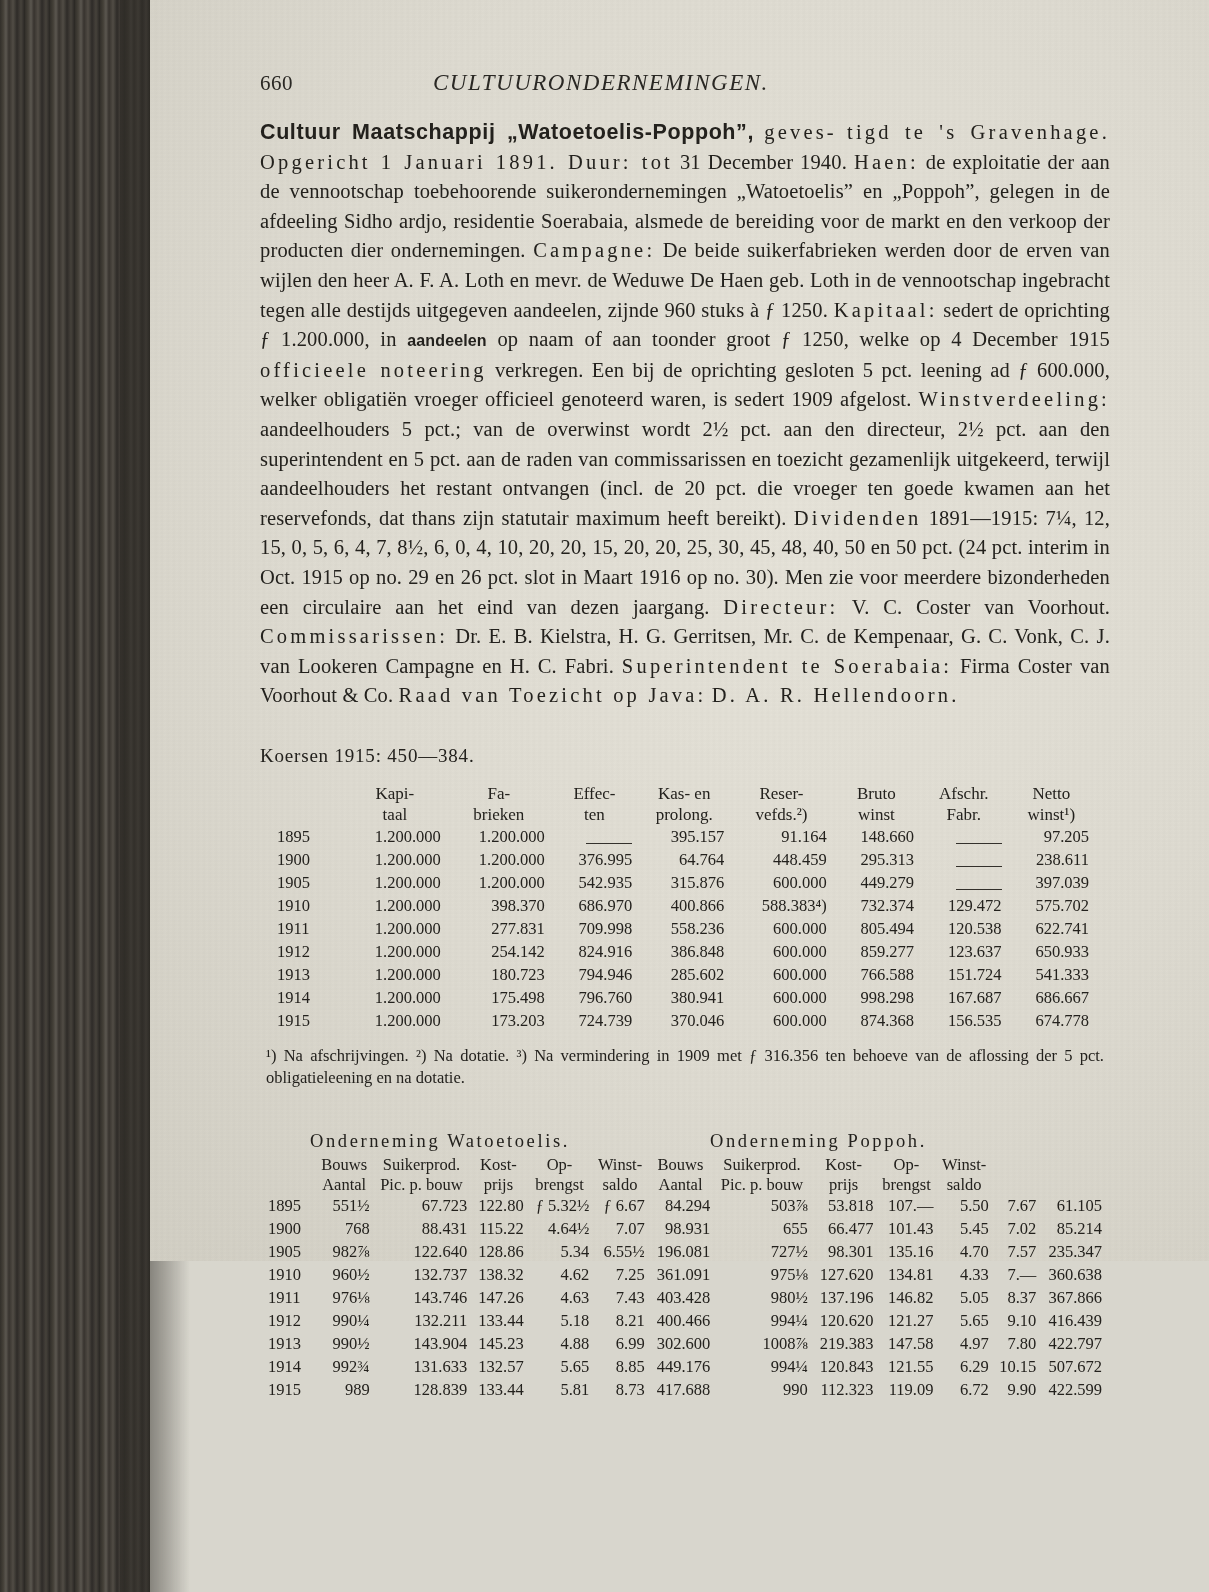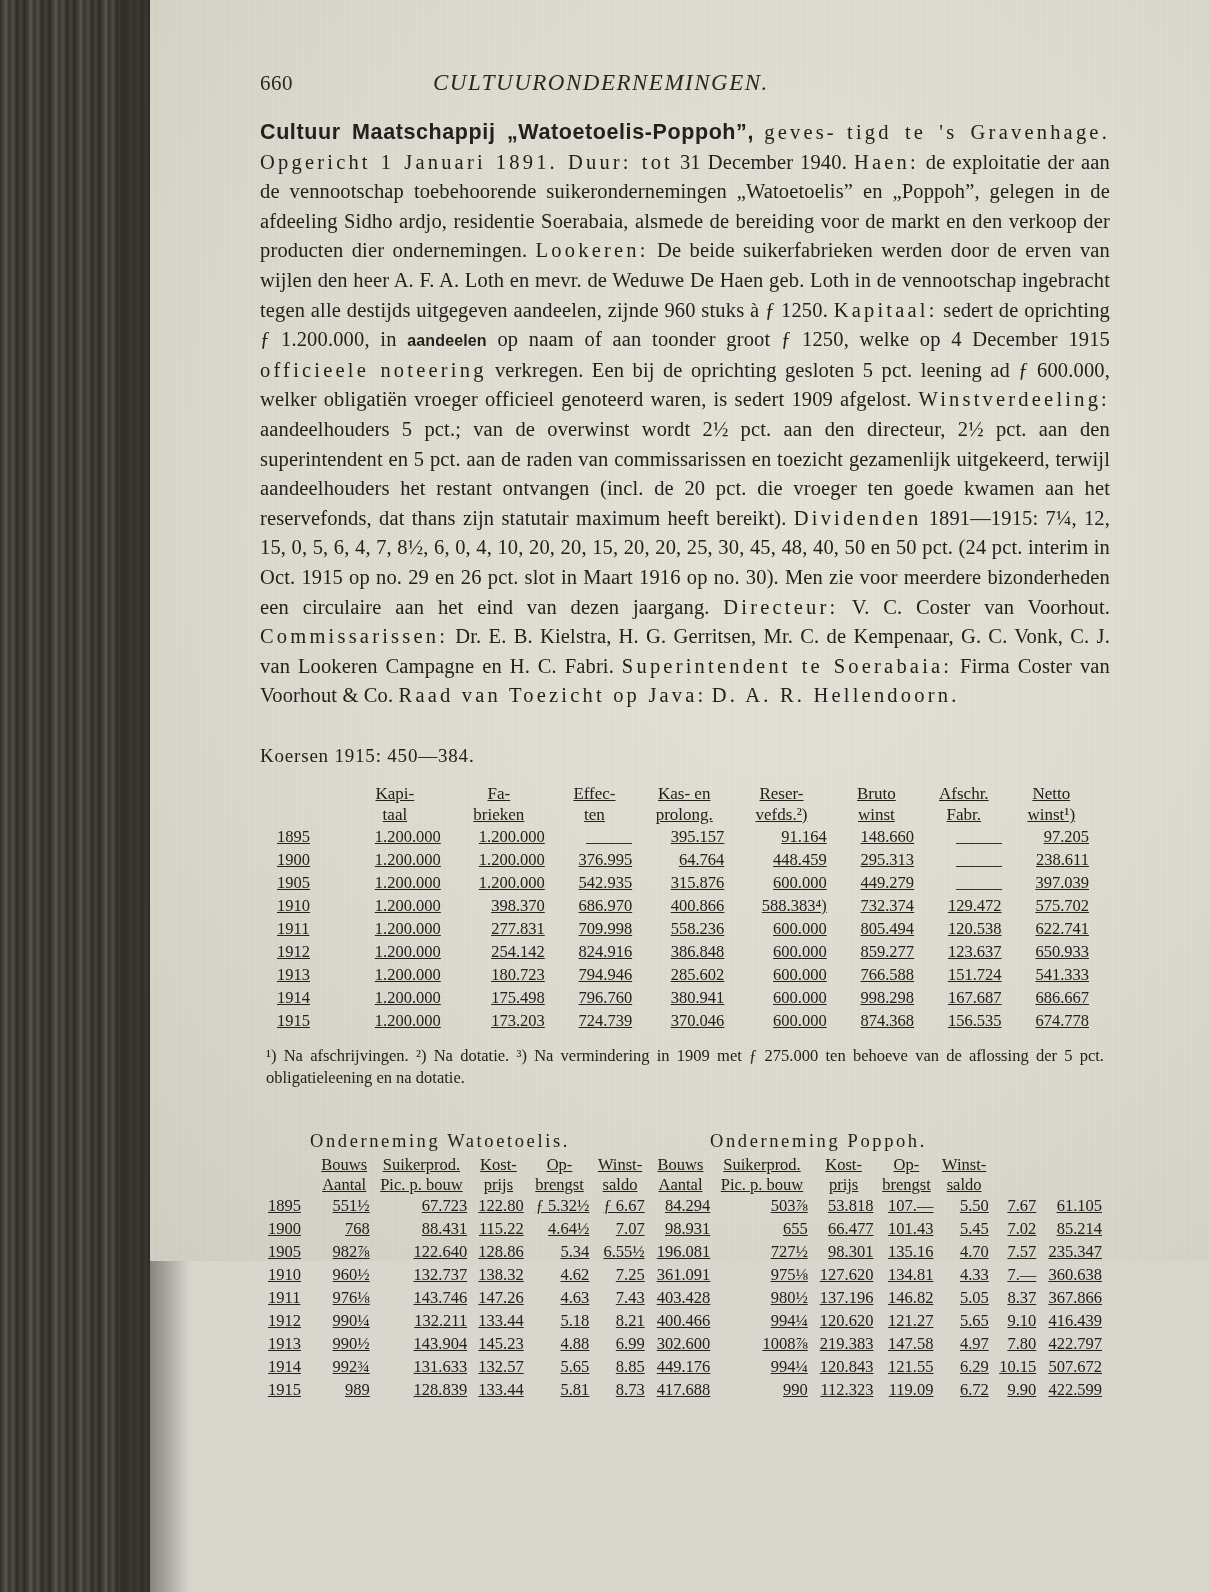--- a/index.html
+++ b/index.html
@@ -95,21 +95,20 @@
   .koersen {
     font-size: 19px;
     margin-top: 34px;
     margin-bottom: 16px;
     letter-spacing: 0.8px;
   }
   table {
     border-collapse: collapse;
     font-size: 16.5px;
     color: #23211d;
-    text-decoration: underline;
   }
   
   .fin {
     margin: 0 auto;
     width: 820px;
   }
   .fin th {
     font-weight: normal;
     font-size: 17px;
     padding: 0 6px 1px 6px;
@@ -209,21 +208,21 @@
       <div class="running-title">CULTUURONDERNEMINGEN.</div>
     </div>
 
     <div class="body-text">
       <span class="hd">Cultuur Maatschappij „Watoetoelis-Poppoh”,</span>
       <span class="sp">geves-</span>
       <span class="sp">tigd te 's Gravenhage. Opgericht 1 Januari 1891. Duur: tot</span>
       <span>31 December 1940.</span>
       <span class="sp">Haen:</span>
       <span>de exploitatie der aan de vennootschap toebehoorende suikerondernemingen „Watoetoelis” en „Poppoh”, gelegen in de afdeeling Sidho ardjo, residentie Soerabaia, alsmede de bereiding voor de markt en den verkoop der producten dier ondernemingen.</span>
-      <span class="sp">Lookeren:</span>
+      <span class="sp">Campagne:</span>
       <span>De beide suikerfabrieken werden door de erven van wijlen den heer A. F. A. Loth en mevr. de Weduwe De Haen geb. Loth in de vennootschap ingebracht tegen alle destijds uitgegeven aandeelen, zijnde 960 stuks à ƒ 1250.</span>
       <span class="sp">Kapitaal:</span>
       <span>sedert de oprichting ƒ 1.200.000, in</span>
       <span class="bld">aandeelen</span>
       <span>op naam of aan toonder groot ƒ 1250, welke op 4 December 1915</span>
       <span class="sp">officieele noteering</span>
       <span>verkregen. Een bij de oprichting gesloten 5 pct. leening ad ƒ 600.000, welker obligatiën vroeger officieel genoteerd waren, is sedert 1909 afgelost.</span>
       <span class="sp">Winstverdeeling:</span>
       <span>aandeelhouders 5 pct.; van de overwinst wordt 2½ pct. aan den directeur, 2½ pct. aan den superintendent en 5 pct. aan de raden van commissarissen en toezicht gezamenlijk uitgekeerd, terwijl aandeelhouders het restant ontvangen (incl. de 20 pct. die vroeger ten goede kwamen aan het reservefonds, dat thans zijn statutair maximum heeft bereikt).</span>
       <span class="sp">Dividenden</span>
@@ -377,21 +376,21 @@
             <td>724.739</td>
             <td>370.046</td>
             <td>600.000</td>
             <td>874.368</td>
             <td>156.535</td>
             <td>674.778</td>
           </tr>
         </tbody>
     </table>
 
-    <div class="footnotes">¹) Na afschrijvingen.  ²) Na dotatie.  ³) Na vermindering in 1909 met ƒ 275.000 ten behoeve van de aflossing der 5 pct. obligatieleening en na dotatie.</div>
+    <div class="footnotes">¹) Na afschrijvingen.  ²) Na dotatie.  ³) Na vermindering in 1909 met ƒ 316.356 ten behoeve van de aflossing der 5 pct. obligatieleening en na dotatie.</div>
 
     <div class="estates-wrap">
       <div class="estate-heads">
         <div class="eh1">Onderneming Watoetoelis.</div>
         <div class="eh2">Onderneming Poppoh.</div>
       </div>
       <table class="est">
         <thead>
           <tr>
             <th>

